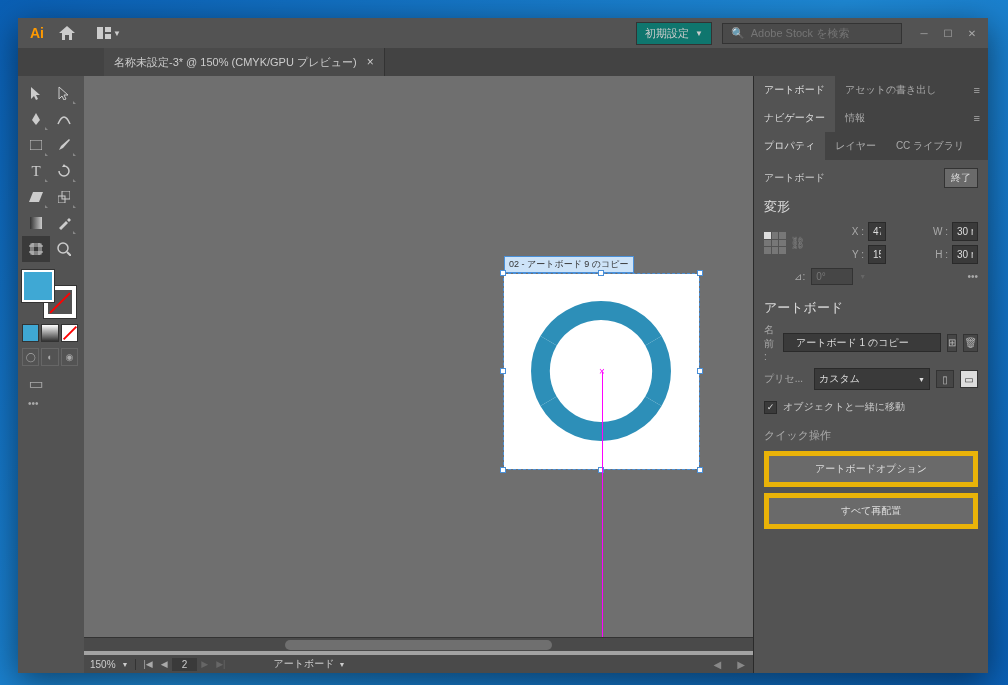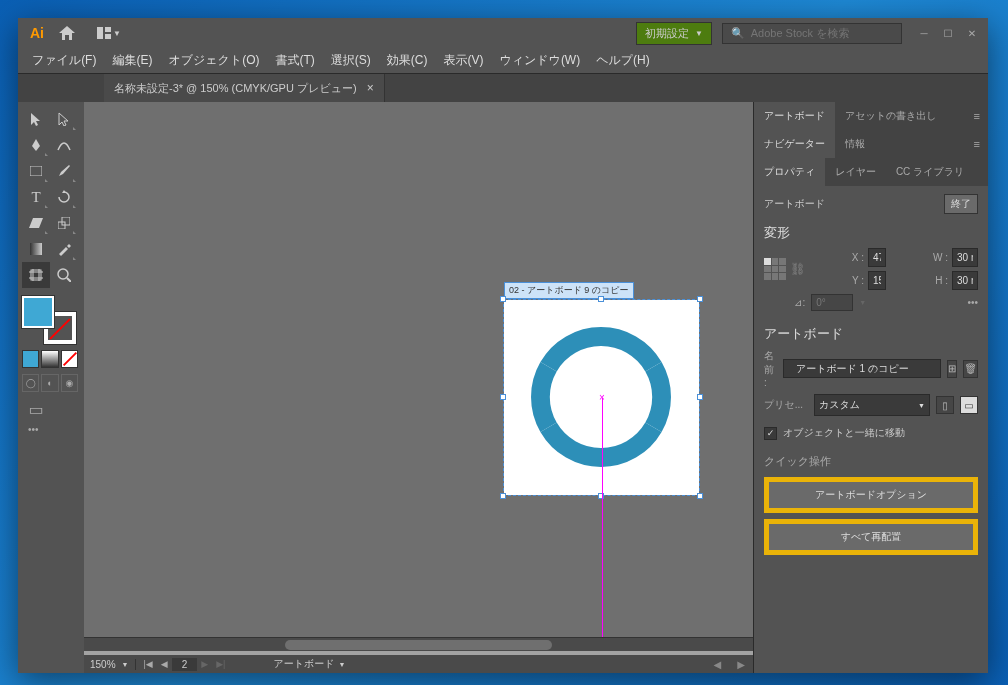--- a/index.html
+++ b/index.html
@@ -4,21 +4,21 @@
 <style>
 * { margin: 0; padding: 0; box-sizing: border-box; font-family: "Hiragino Kaku Gothic Pro", "Meiryo", sans-serif; -webkit-font-smoothing: antialiased; }
 body { background: linear-gradient(135deg, #0a5fb4 0%, #1e88d4 50%, #0a5fb4 100%); width: 1008px; height: 685px; overflow: hidden; }
 .app-window { position: absolute; left: 18px; top: 18px; width: 970px; height: 655px; background: #535353; box-shadow: 0 8px 32px rgba(0,0,0,0.5); display: flex; flex-direction: column; }
 .titlebar { height: 30px; background: #535353; display: flex; align-items: center; padding: 8px 4px; }
 .ai-logo { width: 30px; height: 30px; display: flex; align-items: center; justify-content: center; color: #ff9a00; font-weight: bold; font-size: 14px; }
 .home-btn { width: 30px; height: 30px; display: flex; align-items: center; justify-content: center; color: #ccc; cursor: pointer; }
 .layout-btn { width: 30px; height: 30px; display: flex; align-items: center; justify-content: center; color: #ccc; margin-left: 12px; cursor: pointer; }
 .layout-arrow { margin-left: 2px; font-size: 8px; color: #ccc; }
 .title-spacer { flex: 1; }
-.workspace-sel { display: flex; align-items: center; color: #ccc; font-size: 11px; background: #4d7c0f; border: 1px solid #333; padding: 3px 8px; cursor: pointer; }
+.workspace-sel { display: flex; align-items: center; color: #ccc; font-size: 11px; background: #0f766e; border: 1px solid #333; padding: 3px 8px; cursor: pointer; }
 .stock-search { margin-left: 10px; display: flex; align-items: center; background: #4a4a4a; border: 1px solid #333; padding: 3px 8px; width: 180px; }
 .stock-search input { background: transparent; border: none; color: #999; font-size: 11px; outline: none; width: 100%; }
 .search-ic { color: #888; margin-right: 6px; font-size: 11px; }
 .win-controls { display: flex; margin-left: 10px; }
 .win-btn { width: 22px; height: 18px; display: flex; align-items: center; justify-content: center; color: #aaa; cursor: pointer; font-size: 10px; margin: 0 1px; }
 .menubar { height: 26px; background: #535353; display: flex; align-items: center; padding: 0 6px; border-bottom: 1px solid #2a2a2a; }
 .menu-item { color: #ddd; font-size: 12px; padding: 4px 8px; cursor: pointer; }
 .doc-tabs { height: 28px; background: #434343; display: flex; align-items: center; }
 .tool-gutter { width: 86px; height: 100%; }
 .doc-tab { height: 100%; background: #4a4a4a; display: flex; align-items: center; padding: 0 10px; color: #ccc; font-size: 11px; border-right: 1px solid #333; }
@@ -114,31 +114,20 @@
       <span class="search-ic">🔍</span>
       <input placeholder="Adobe Stock を検索" style="">
     </div>
     <div class="win-controls">
       <div class="win-btn">─</div>
       <div class="win-btn">☐</div>
       <div class="win-btn">✕</div>
     </div>
   </div>
 
-  <div class="menubar">
-    <div class="menu-item">ファイル(F)</div>
-    <div class="menu-item">編集(E)</div>
-    <div class="menu-item">オブジェクト(O)</div>
-    <div class="menu-item">書式(T)</div>
-    <div class="menu-item">選択(S)</div>
-    <div class="menu-item">効果(C)</div>
-    <div class="menu-item">表示(V)</div>
-    <div class="menu-item">ウィンドウ(W)</div>
-    <div class="menu-item">ヘルプ(H)</div>
-  </div>
 
   <div class="doc-tabs">
     <div class="tool-gutter"></div>
     <div class="doc-tab">
       <span>名称未設定-3* @ 150% (CMYK/GPU プレビュー)</span>
       <span class="tab-close">×</span>
     </div>
   </div>
 
   <div class="main-area">

